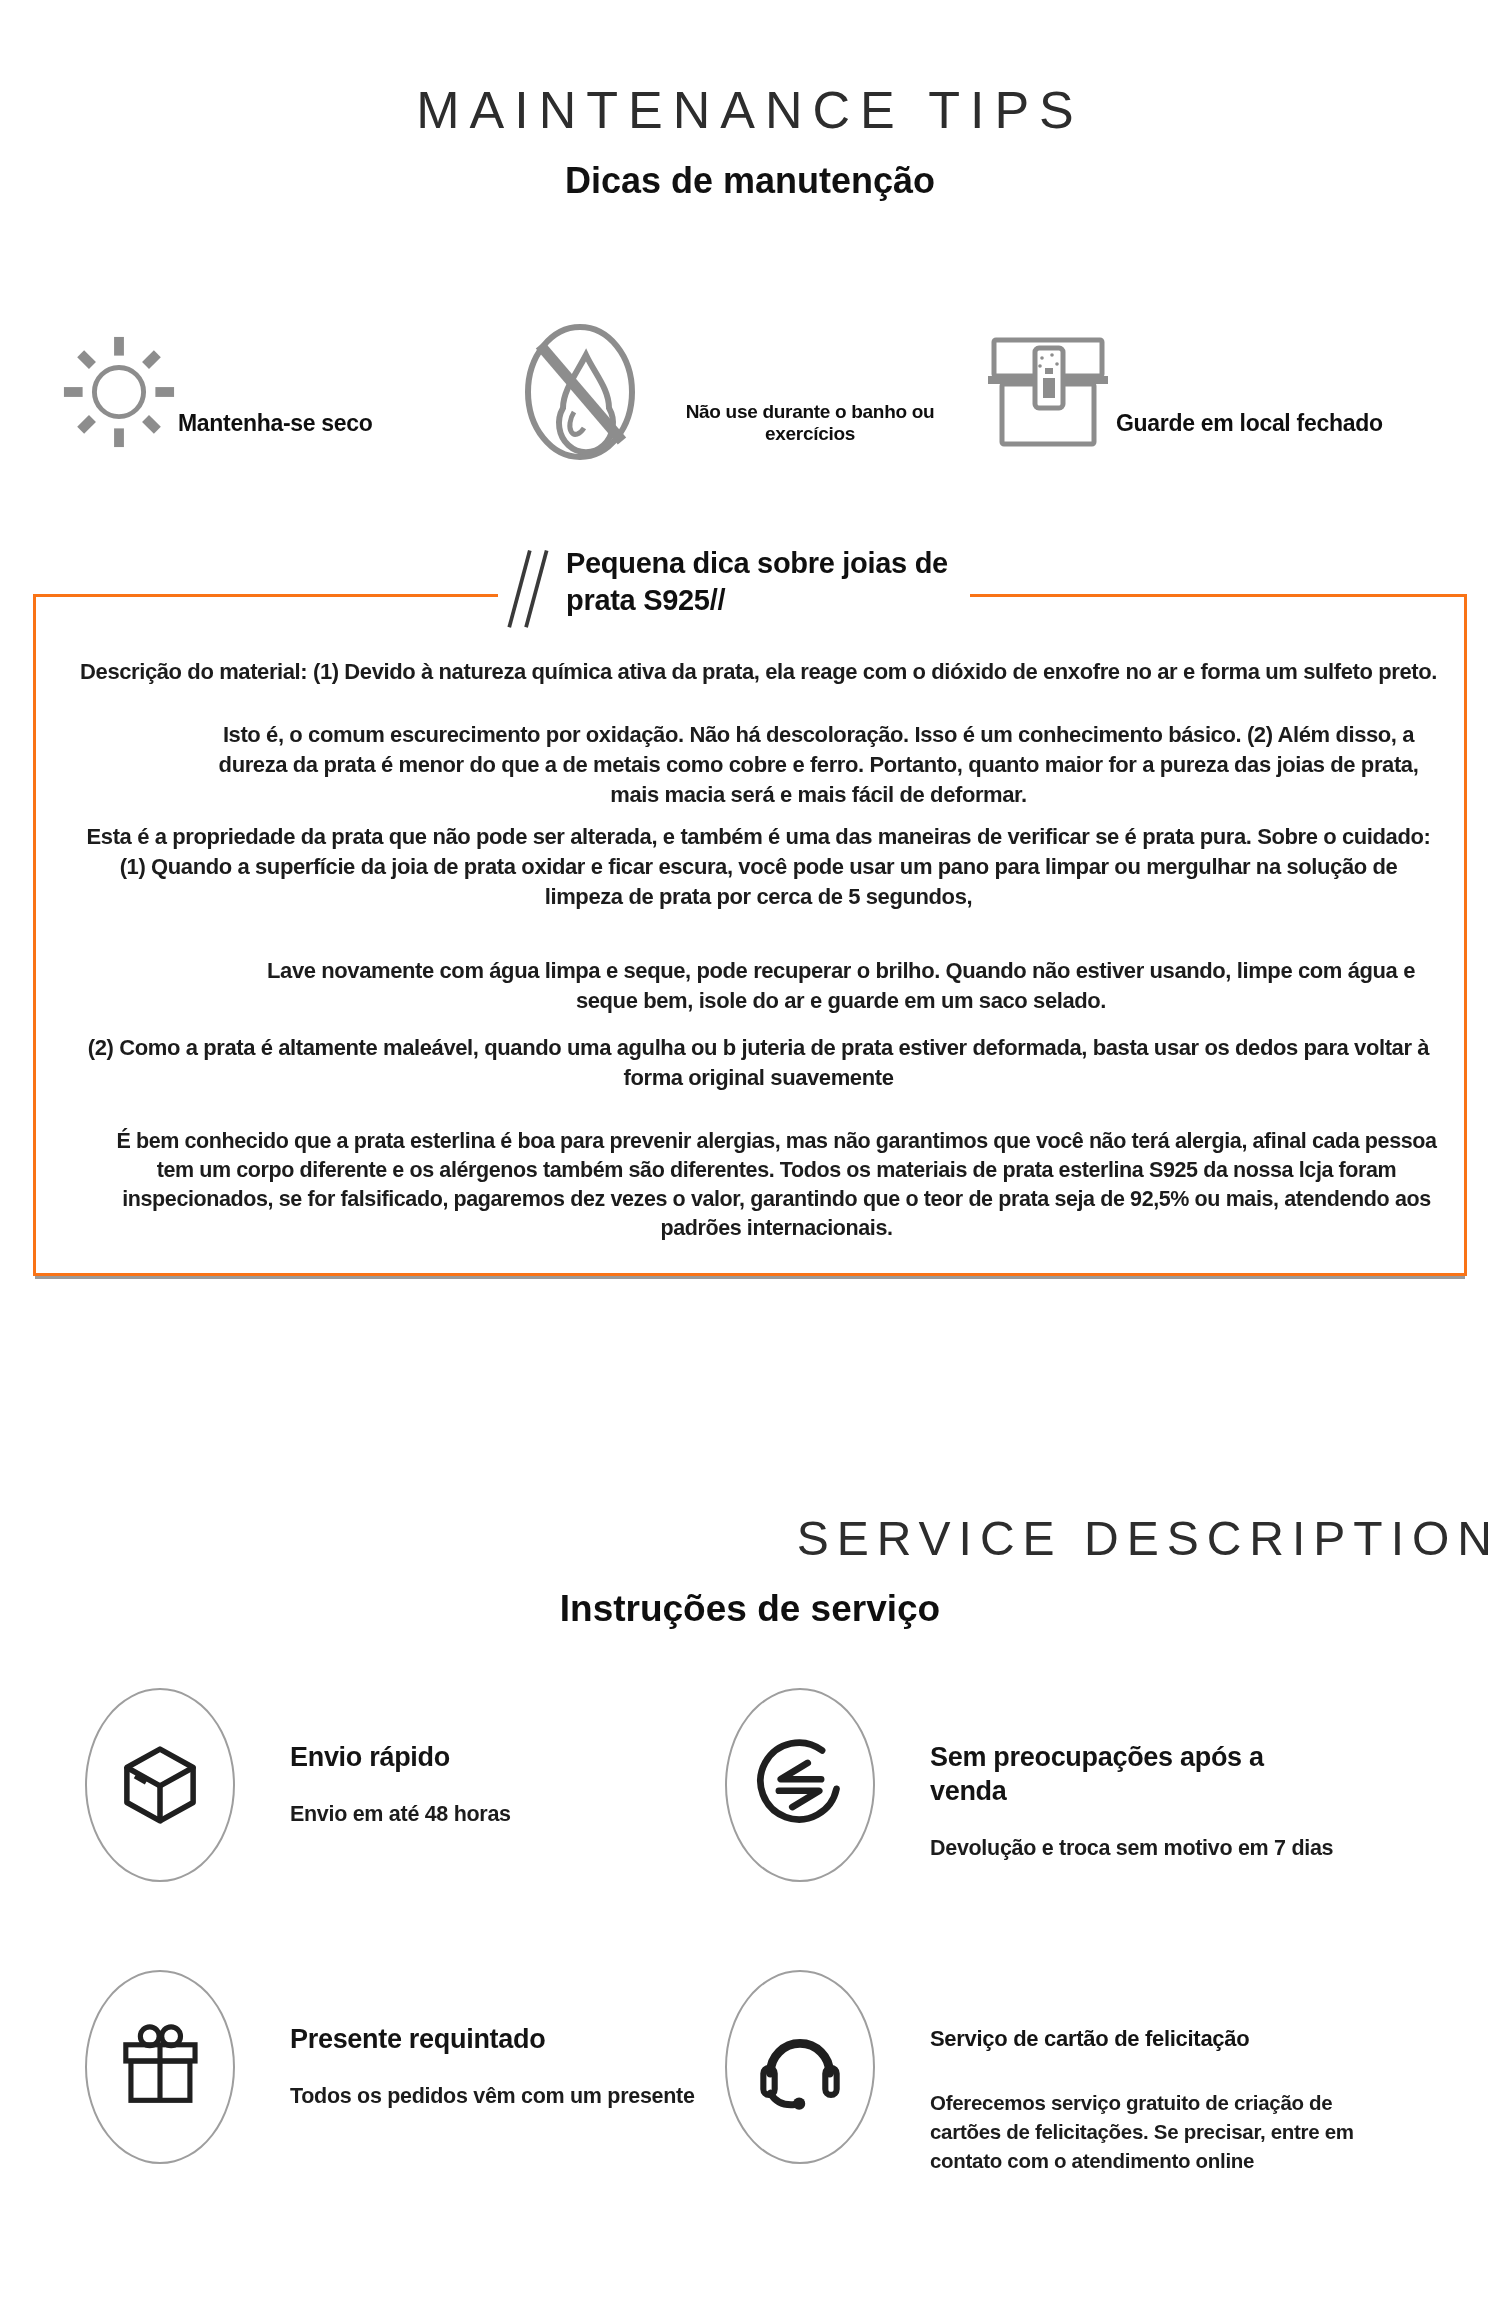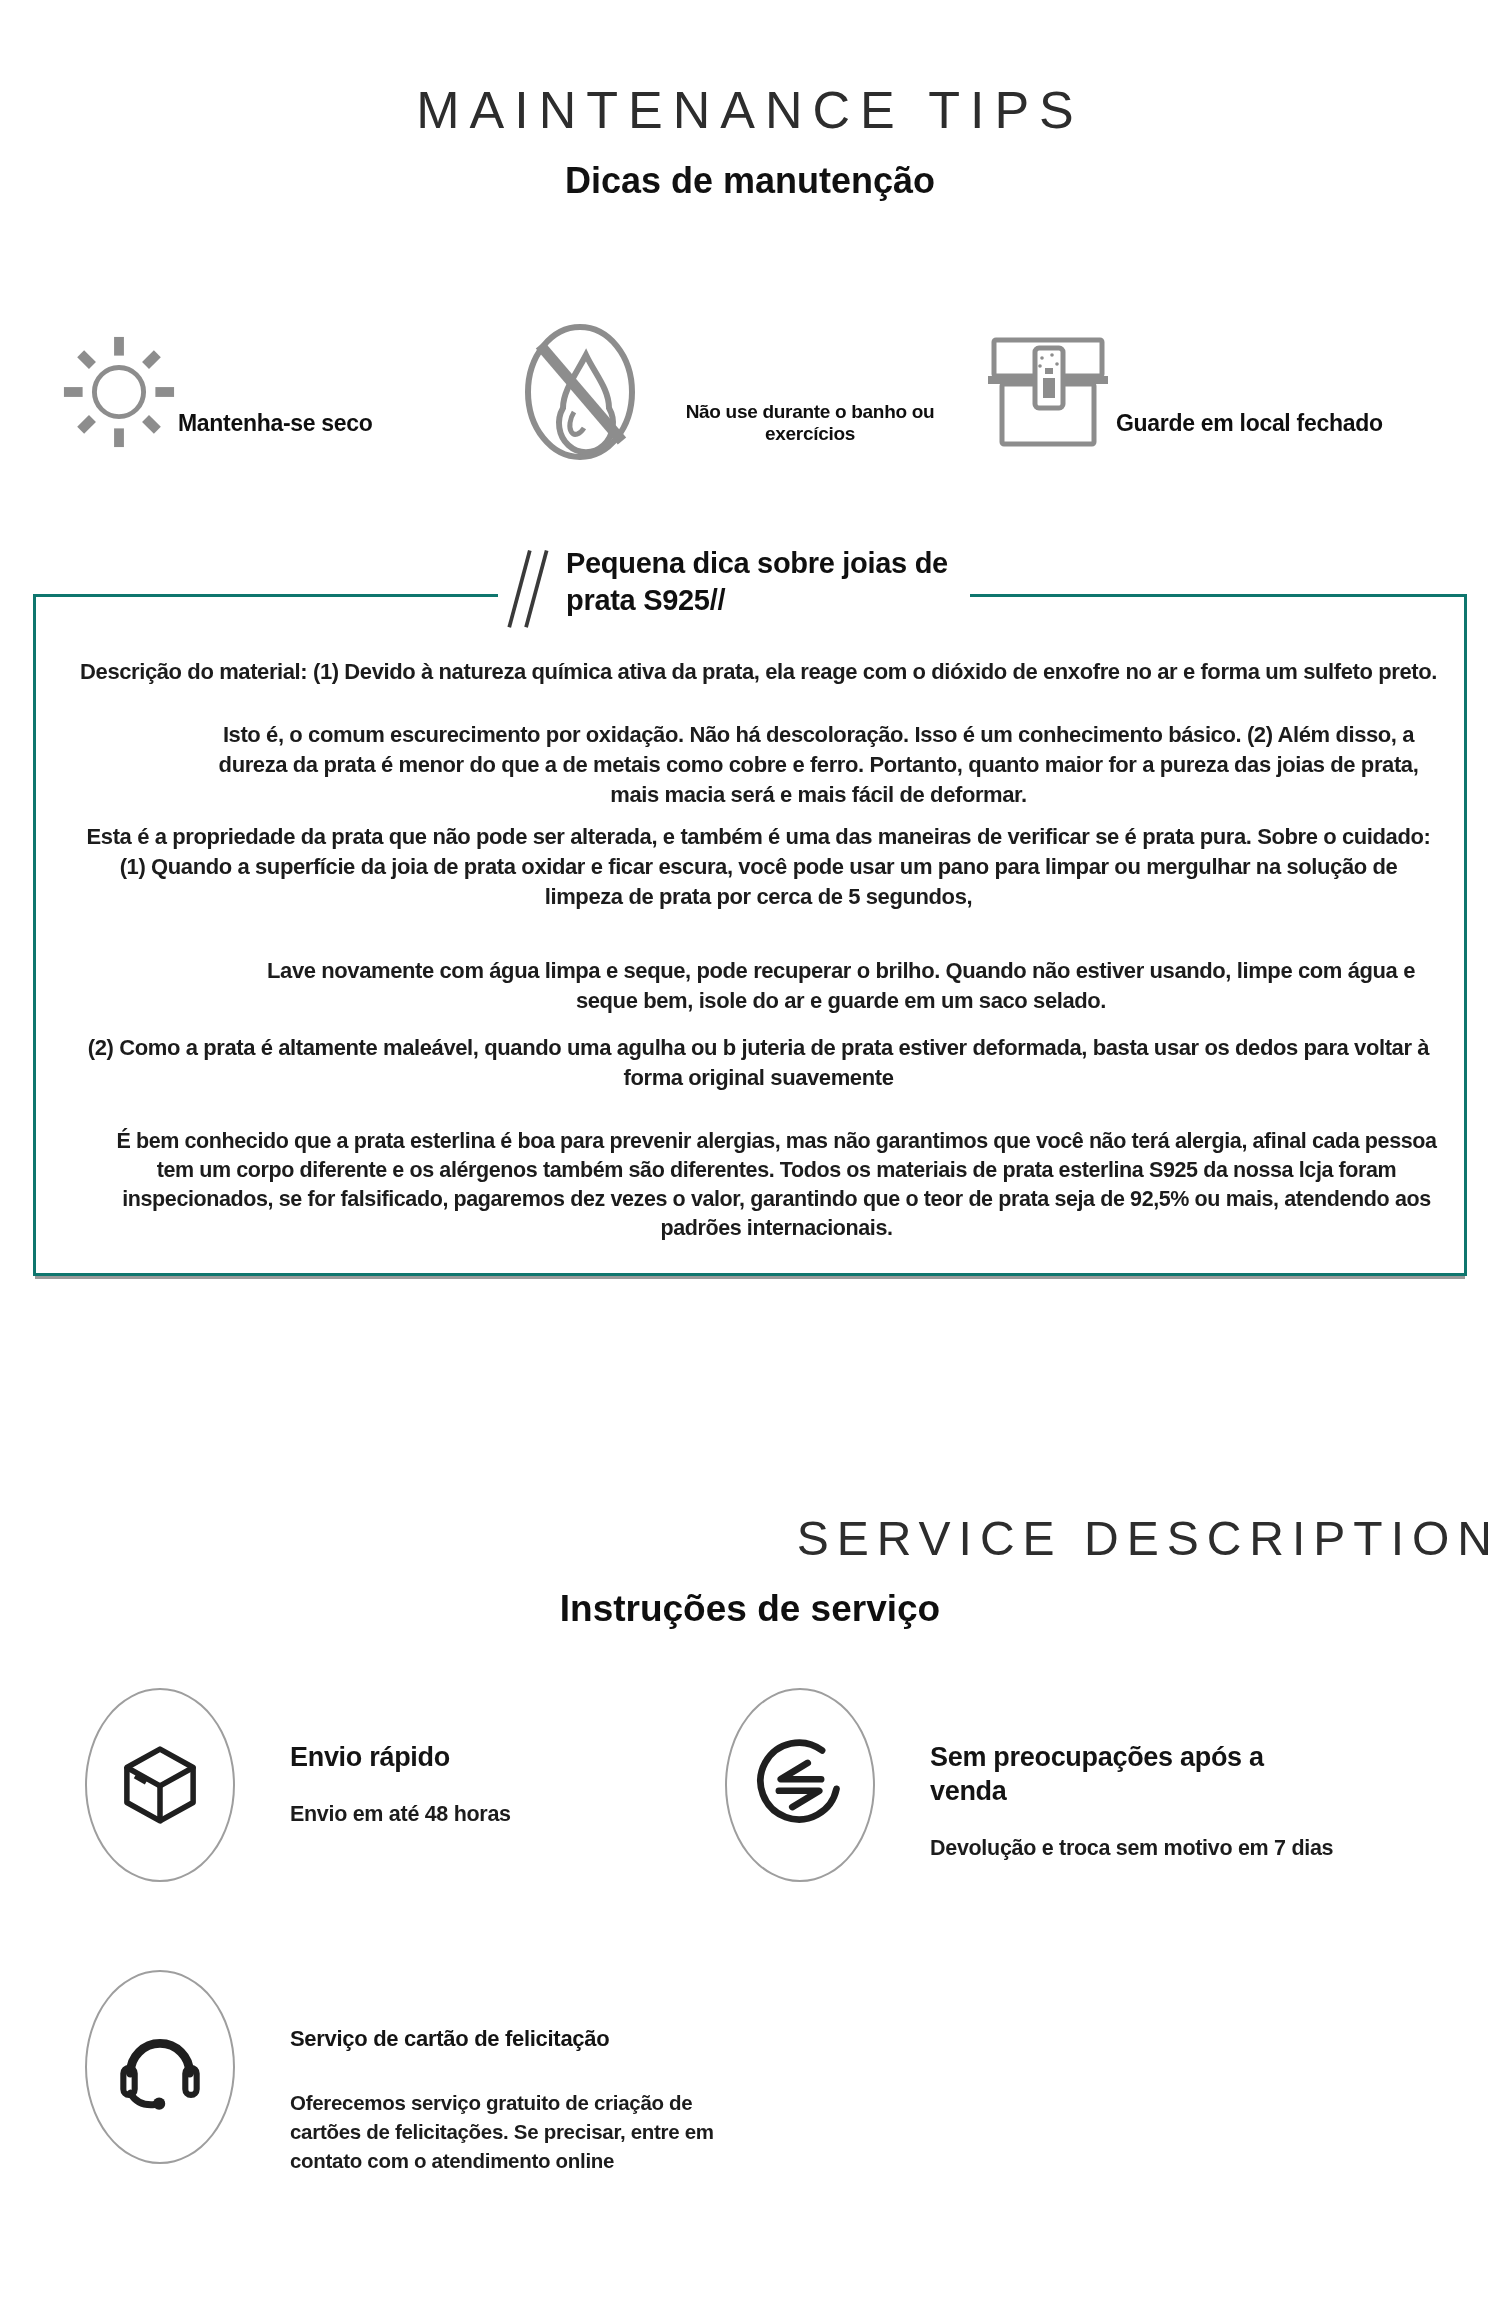--- a/index.html
+++ b/index.html
@@ -18,21 +18,21 @@
   
   .icons-row { width:1380px; margin:100px auto 0; display:flex; }
   .icon-col { flex:1; display:flex; flex-direction:row; align-items:center; }
   .icon-area { height:180px; display:flex; align-items:center; justify-content:center; }
   .icon-label { margin-top:62px; font-weight:700; font-size:23px; text-align:center; color:#0f0f0f; letter-spacing:-0.3px; }
   .icon-label.small { font-size:19px; }
   .icon-label.narrow { max-width:230px; }
 
   
   .tips-box {
-    position:relative; margin:112px 33px 0; border:3px solid #0f766e;
+    position:relative; margin:112px 33px 0; border:3px solid #f97316;
     padding:60px 25px 30px 42px;
     box-shadow:0 5px 0 -2px #9a9a9a;
   }
   .tips-heading {
     position:absolute; top:-52px; left:462px; background:#ffffff;
     display:flex; align-items:flex-start; gap:16px; padding:0 22px 6px 6px;
   }
   .heading-text { font-size:29px; line-height:37px; font-weight:700; color:#101010; letter-spacing:-0.3px; }
   .tips-box p { font-size:22px; font-weight:700; line-height:30px; letter-spacing:-0.4px; color:#1c1c1c;text-align:center; }
   .p1 { text-align:center; }
@@ -176,20 +176,37 @@
           <path d="M 42,73 L 70,56 L 28,56"></path>
         </g>
       </svg>
     </div>
     <div class="service-text">
       <div class="service-title wrap">Sem preocupações após a venda</div>
       <div class="service-desc">Devolução e troca sem motivo em 7 dias</div>
     </div>
   </div>
 
+  <div class="service-item">
+    <div class="circle">
+      <svg width="94" height="94" viewBox="0 0 110 110">
+        <g class="dark-stroke" stroke-width="6">
+          <circle cx="43" cy="19" r="11"></circle>
+          <circle cx="68" cy="19" r="11"></circle>
+          <rect x="15" y="29" width="81" height="19"></rect>
+          <rect x="21" y="48" width="69" height="46"></rect>
+          <line x1="55" y1="29" x2="55" y2="94"></line>
+        </g>
+      </svg>
+    </div>
+    <div class="service-text">
+      <div class="service-title">Presente requintado</div>
+      <div class="service-desc">Todos os pedidos vêm com um presente</div>
+    </div>
+  </div>
 
   <div class="service-item">
     <div class="circle">
       <svg width="96" height="96" viewBox="0 0 110 110">
         <path class="dark-stroke" stroke-width="10" stroke-linecap="round" d="M 21,62 A 34,34 0 1 1 89,62"></path>
         <rect class="dark-stroke" x="13" y="56" width="13" height="31" rx="6.5" stroke-width="7"></rect>
         <rect class="dark-stroke" x="84" y="56" width="13" height="31" rx="6.5" stroke-width="7"></rect>
         <path class="dark-stroke" stroke-width="8" stroke-linecap="round" d="M 21,85 Q 30,100 49,98"></path>
         <circle cx="54" cy="97" r="7" fill="#1f1f1f"></circle>
       </svg>

